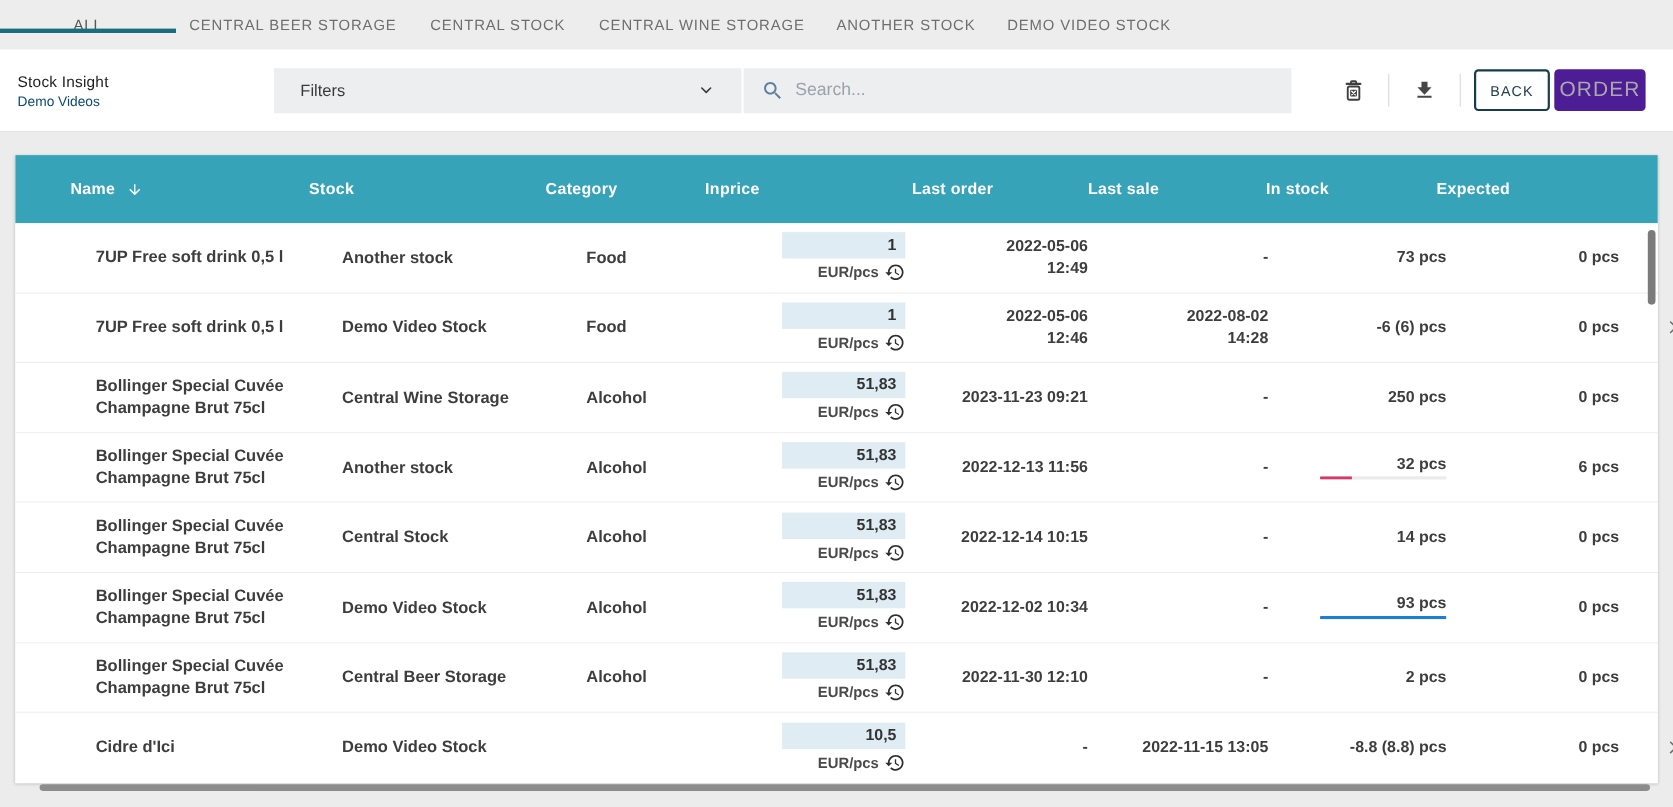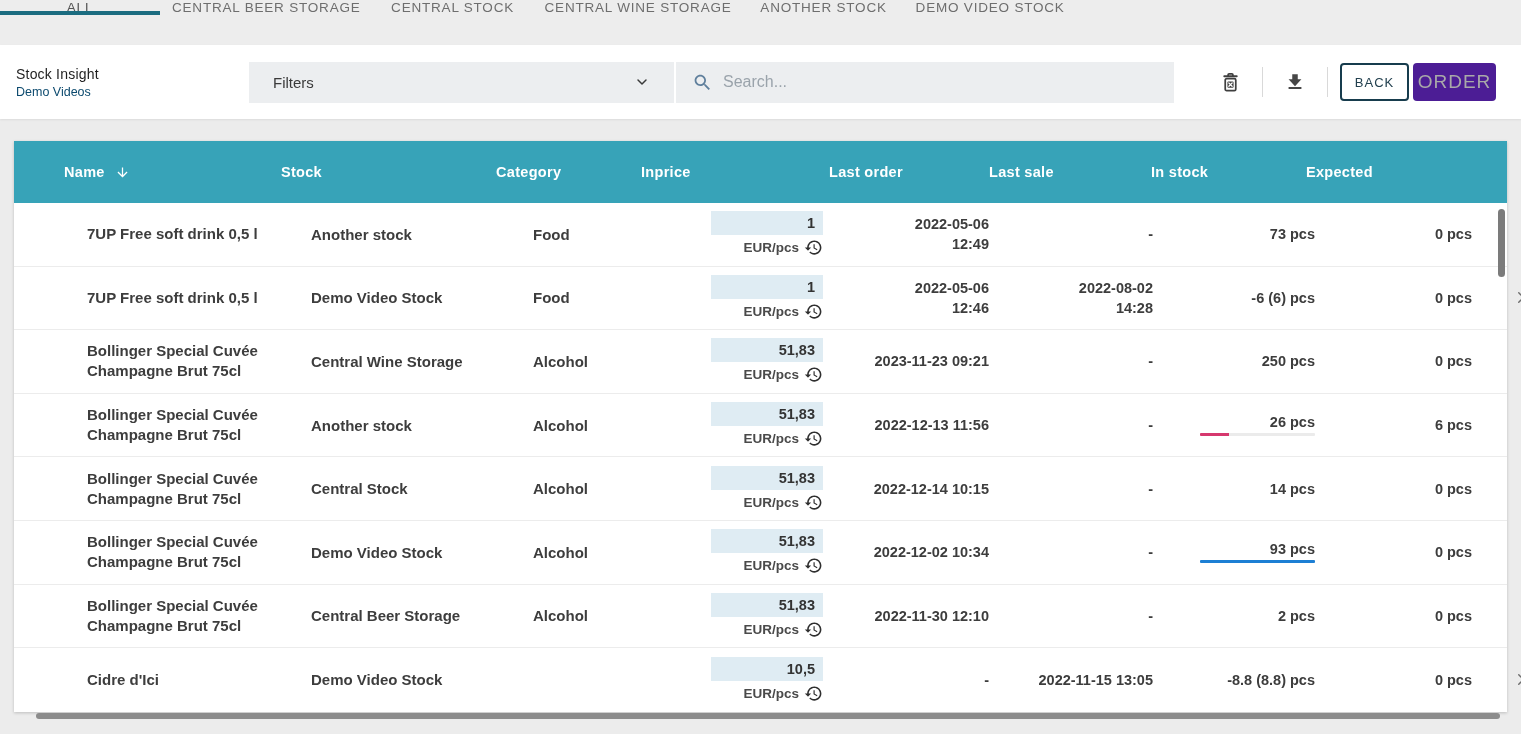--- a/index.html
+++ b/index.html
@@ -5,21 +5,21 @@
   * { box-sizing: border-box; margin: 0; padding: 0; }
   html,body { width:1521px; height:734px; overflow:hidden; }
   body {
     font-family:"Liberation Sans", sans-serif;
     background:#ececec;
     color:#3d3d3d;
     position:relative;
   }
 
   
-  .tabbar { height:45px; background:#ededed; display:flex; align-items:flex-start; }
+  .tabbar { height:45px; background:#ededed; display:flex; align-items:center; }
   .tab {
     min-width:160px; padding:0 12px;
     display:flex; align-items:center; justify-content:center;
     font-size:13.5px; letter-spacing:.8px; color:#6e6e6e;
     cursor:pointer; position:relative; white-space:nowrap;
   }
   .tab.active { color:#555; }
   .tab.active::after {
     content:""; position:absolute; left:0; right:0; bottom:0; height:4px;
     background:#1b6c80;
@@ -333,21 +333,21 @@
       <div class="price-unit">
         <span>EUR/pcs</span>
         <svg width="19" height="19" viewBox="0 0 24 24" fill="#2f2f2f">
           <path d="M13 3c-4.97 0-9 4.03-9 9H1l3.89 3.89.07.14L9 12H6c0-3.87 3.13-7 7-7s7 3.13 7 7-3.13 7-7 7c-1.93 0-3.68-.79-4.94-2.06l-1.42 1.42C8.27 19.99 10.51 21 13 21c4.97 0 9-4.03 9-9s-4.03-9-9-9zm-1 5v5l4.28 2.54.72-1.21-3.5-2.08V8z"></path>
         </svg>
       </div>
     </div>
     <div class="td c-lastorder">2022-12-13 11:56</div>
     <div class="td c-lastsale">-</div>
     <div class="td c-instock">
-      <span class="qty">26 pcs</span>
+      <span class="qty">32 pcs</span>
       <div class="bar">
             <div class="bar-fill" style="width: 25%; background: rgb(214, 56, 110);"></div>
           </div>
     </div>
     <div class="td c-expected">6 pcs</div>
     <div class="td c-actions">
       <button class="row-x" style="visibility: hidden;">
         <svg width="19" height="19" viewBox="0 0 24 24">
           <path d="M6 6l12 12M18 6L6 18" stroke="#6e6e6e" stroke-width="1.8" stroke-linecap="round"></path>
         </svg>

